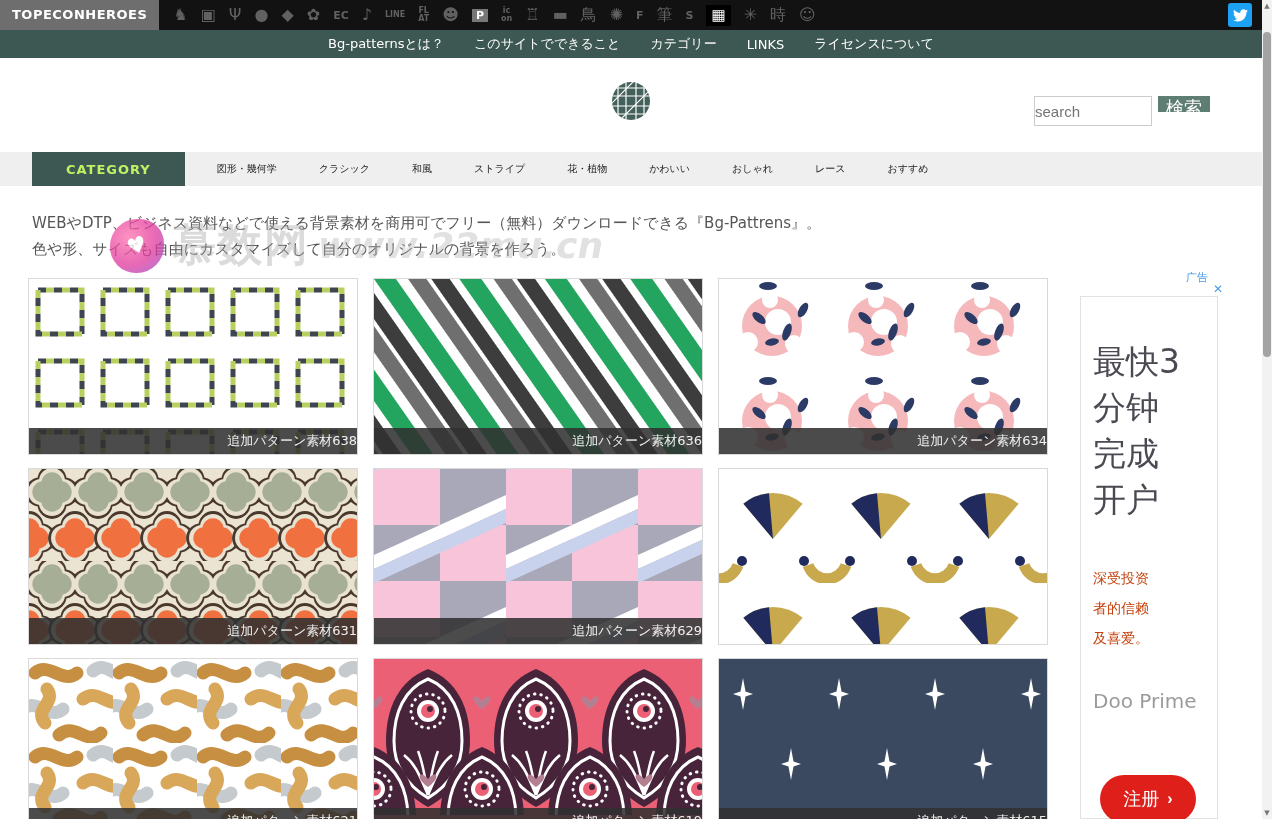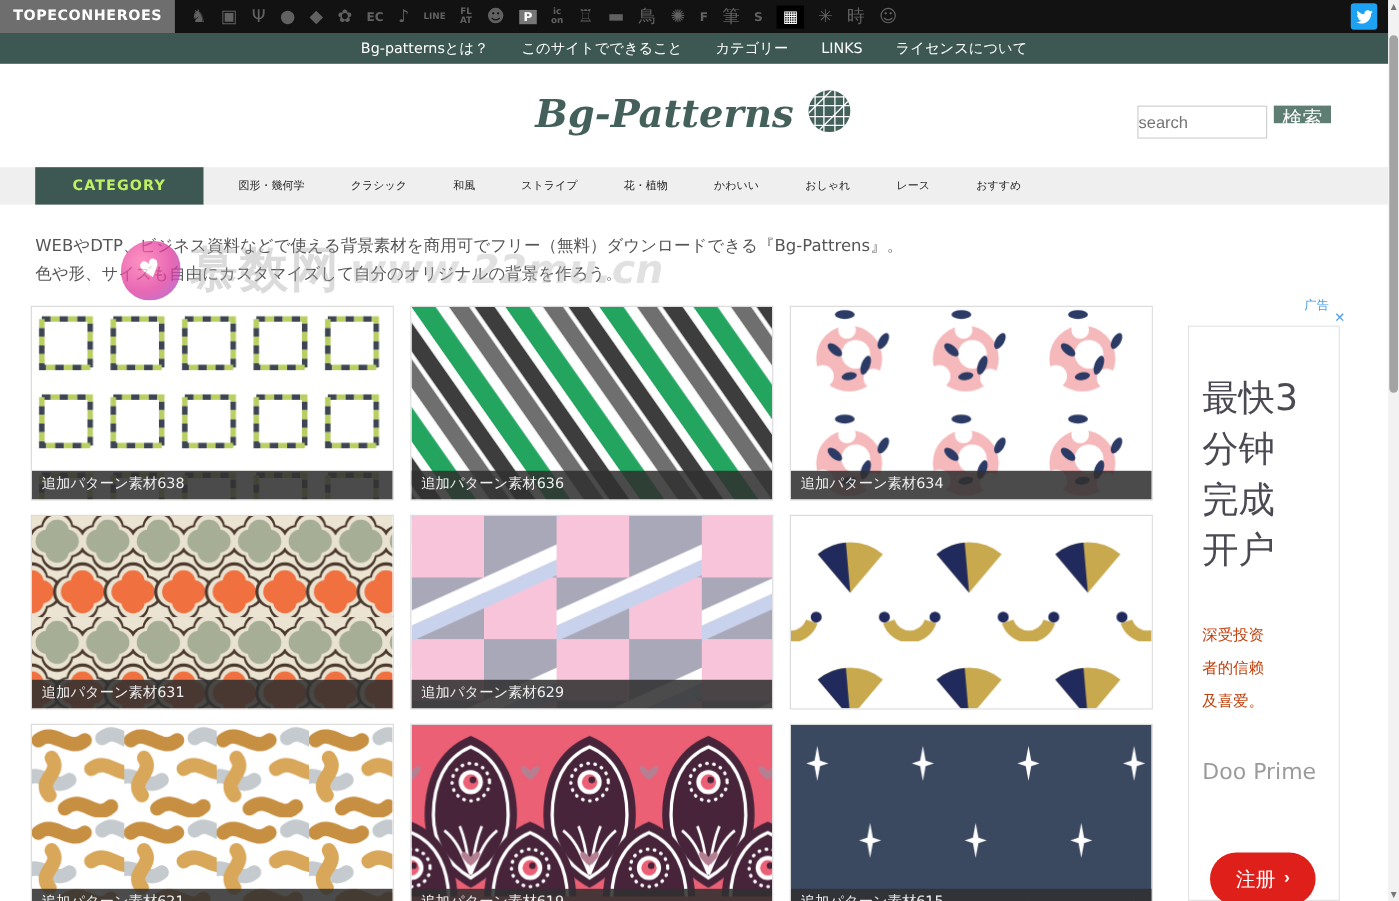--- a/index.html
+++ b/index.html
@@ -60,21 +60,21 @@
   .wm-url  { font-size:36px; font-weight:bold; color:rgba(175,175,175,.38); font-style:italic; }
 
   
   .tile { position:absolute; width:330px; height:177px; border:1px solid #d9d9d9; overflow:hidden;
           cursor:pointer; background:#fff; }
   .c0{left:28px}.c1{left:373px}.c2{left:718px}
   .r0{top:278px}.r1{top:468px}.r2{top:658px}
   .tile svg { display:block; }
   .tile-label { position:absolute; left:0; bottom:0; width:100%; height:26px;
                 background:rgba(48,48,48,.87); color:#f0f0f0; font-size:13px; line-height:26px;
-                padding-left:9px; }
+                padding-left:9px;text-align:right; }
 
   
   .ad-tag { position:absolute; left:1186px; top:270px; color:#4a9ce8; font-size:11px; cursor:pointer; }
   .ad-close { position:absolute; left:1213px; top:282px; color:#4a9ce8; font-size:12px; cursor:pointer; }
   .ad-card { position:absolute; left:1080px; top:296px; width:138px; height:523px; background:#fff;
              border:1px solid #e2e2e2; padding:14px 12px; }
   .ad-headline { font-size:33px; color:#4a4a52; line-height:46px; white-space:pre-line; margin-top:28px; }
   .ad-body { font-size:14px; color:#c2410c; line-height:30px; white-space:pre-line; margin-top:40px; }
   .ad-brand { font-size:20px; color:#9b9b9b; margin-top:36px; }
   .ad-cta { position:absolute; left:1100px; top:775px; width:96px; height:48px; background:#df201a;
@@ -132,21 +132,20 @@
 
 <div class="tealnav">
   <span>Bg-patternsとは？</span>
   <span>このサイトでできること</span>
   <span>カテゴリー</span>
   <span>LINKS</span>
   <span>ライセンスについて</span>
 </div>
 
 <div class="site-logo-row">
-  <span class="site-title">Bg-Patterns</span>
   <span>
     <svg width="42" height="42" viewBox="0 0 42 42">
       <defs>
           <clipPath id="logoClip">
             <circle cx="21" cy="21" r="19"></circle>
           </clipPath>
         </defs>
       <circle cx="21" cy="21" r="19" fill="#44605a"></circle>
       <g clip-path="url(#logoClip)" stroke="#fff" stroke-width="1.2">
         <path d="M0,8 L42,8 M0,16 L42,16 M0,26 L42,26 M0,34 L42,34"></path>

